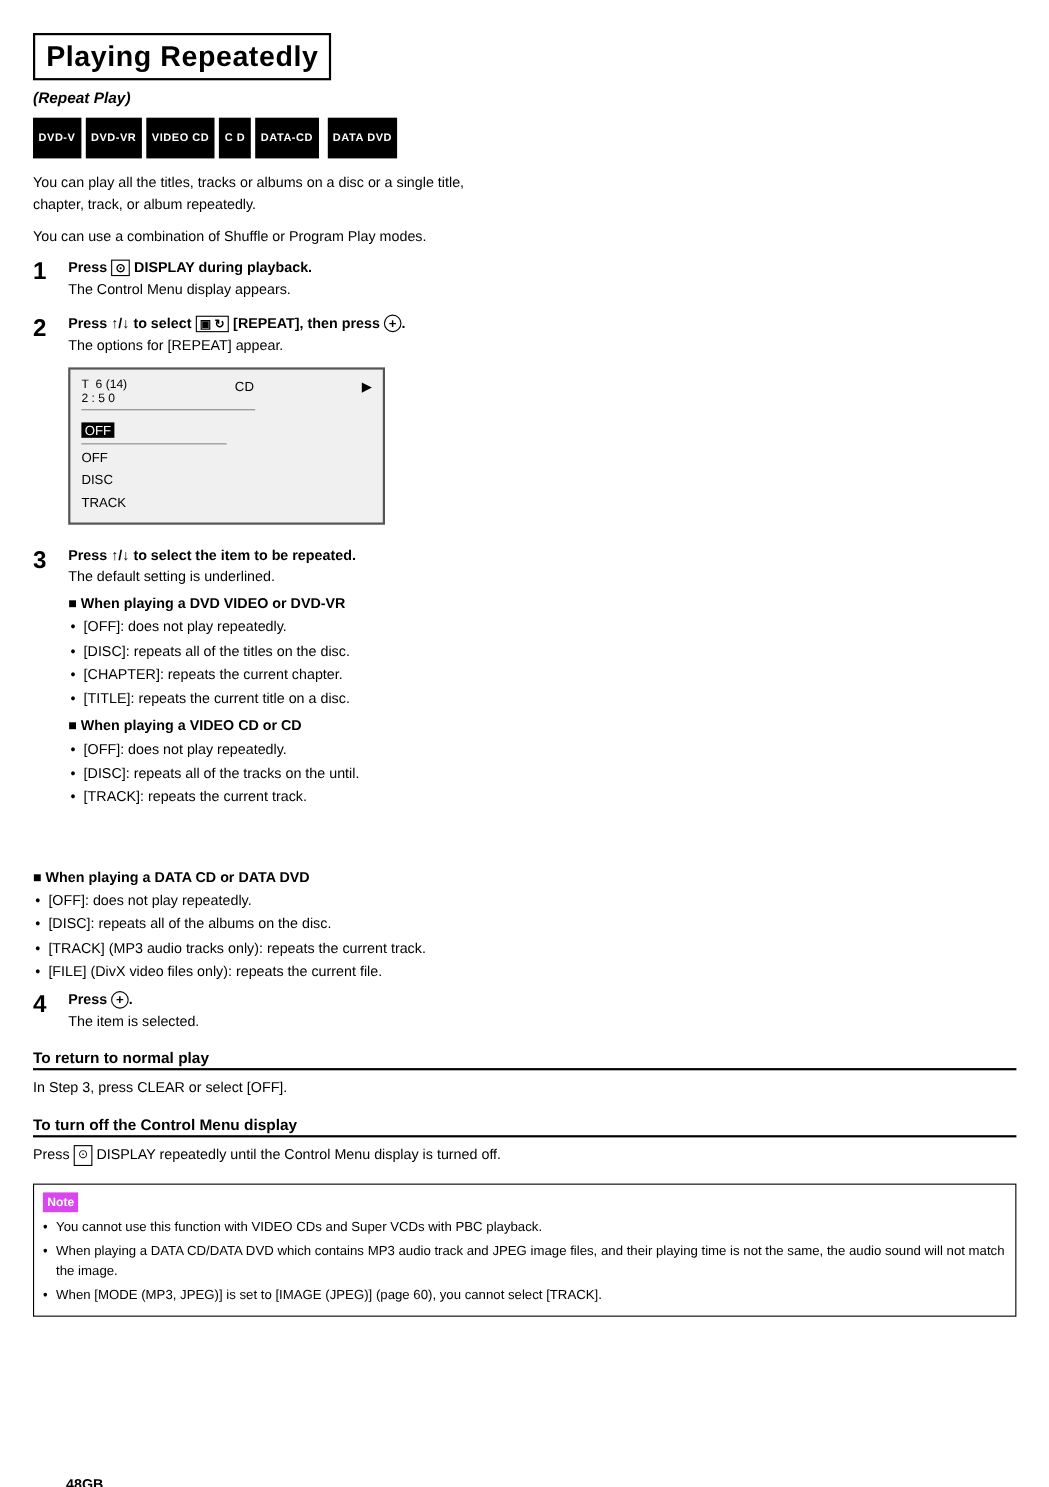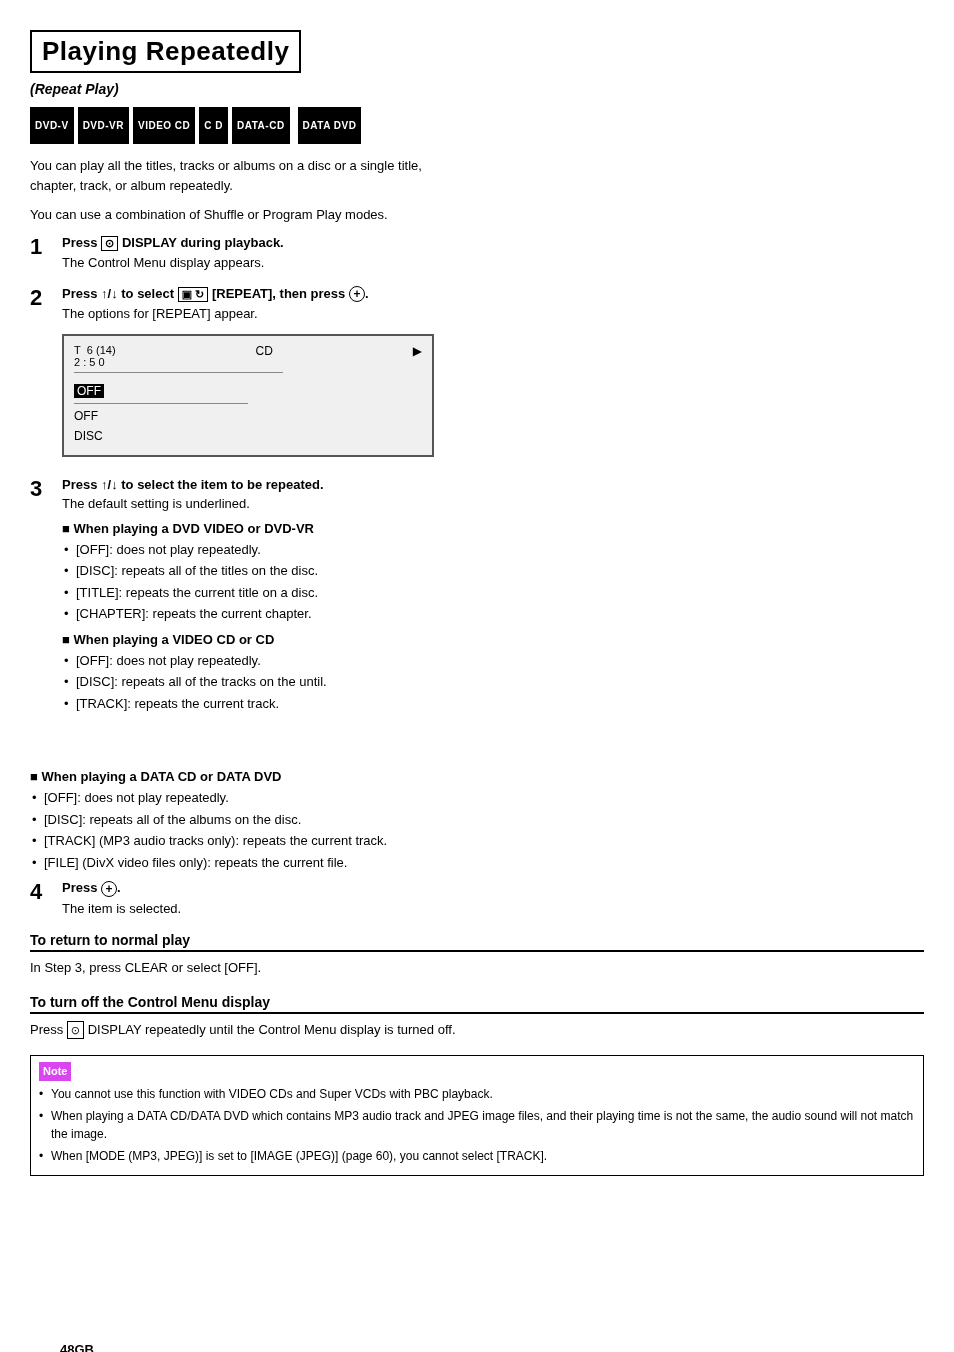--- a/index.html
+++ b/index.html
@@ -94,21 +94,21 @@
       padding: 0 3px;
       font-size: 11px;
       vertical-align: middle;
       font-weight: bold;
     }
     .screen-box {
       border: 2px solid #555;
       margin: 10px 0;
       background: #f0f0f0;
       padding: 8px 10px;
-      width: 372px;
+      width: 288px;
       font-size: 12px;
       position: relative;
     }
     .screen-top-row {
       display: flex;
       justify-content: space-between;
       font-size: 12px;
       margin-bottom: 4px;
     }
     .screen-options {
@@ -273,38 +273,39 @@
               <div style="font-size:12px;">▶</div>
             </div>
             <div style="border-top: 1px solid #888; margin: 4px 0; width: 60%;"></div>
             <div class="screen-options">
               <div style="font-size:12px; line-height:1.7;">
                 <span style="background:#000;color:#fff;padding:0 3px;">OFF</span>
               </div>
               <div style="border-top: 1px solid #888; width: 50%; margin: 2px 0;"></div>
               <div style="font-size:12px; line-height:1.7;">OFF</div>
               <div style="font-size:12px; line-height:1.7;">DISC</div>
+              <div style="font-size:12px; line-height:1.7;">TRACK</div>
             </div>
           </div>
         </div>
       </div>
 
       
       <div class="step">
         <div class="step-number">3</div>
         <div class="step-content">
           <div class="step-title"><strong>Press ↑/↓ to select the item to be repeated.</strong></div>
           <div class="step-desc">The default setting is underlined.</div>
 
           <div class="subsection-title">When playing a DVD VIDEO or DVD-VR</div>
           <ul class="bullet-list">
             <li>[OFF]: does not play repeatedly.</li>
             <li>[DISC]: repeats all of the titles on the disc.</li>
+            <li>[CHAPTER]: repeats the current chapter.</li>
             <li>[TITLE]: repeats the current title on a disc.</li>
-            <li>[CHAPTER]: repeats the current chapter.</li>
           </ul>
 
           <div class="subsection-title">When playing a VIDEO CD or CD</div>
           <ul class="bullet-list">
             <li>[OFF]: does not play repeatedly.</li>
             <li>[DISC]: repeats all of the tracks on the until.</li>
             <li>[TRACK]: repeats the current track.</li>
           </ul>
         </div>
       </div>

